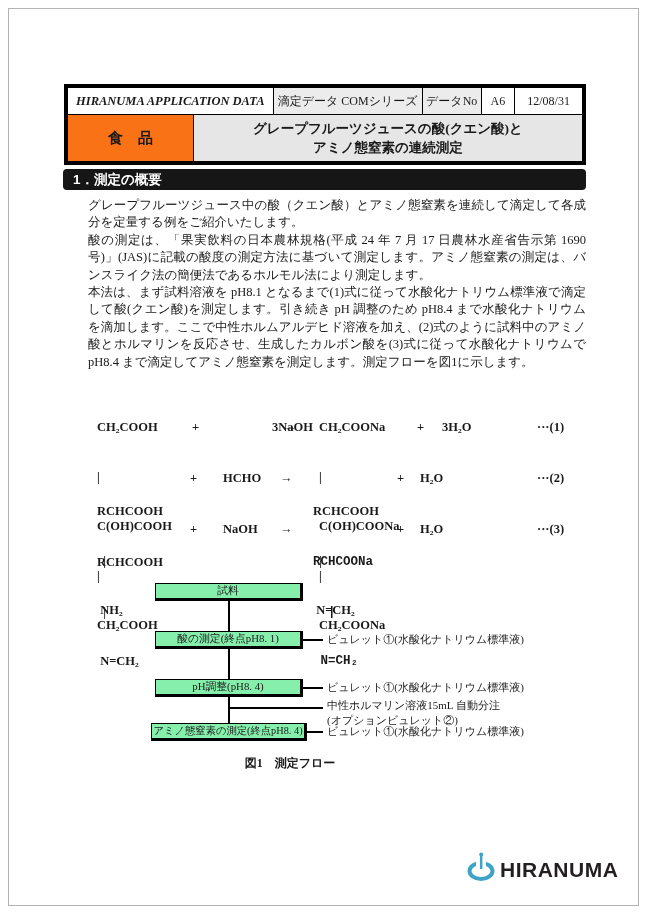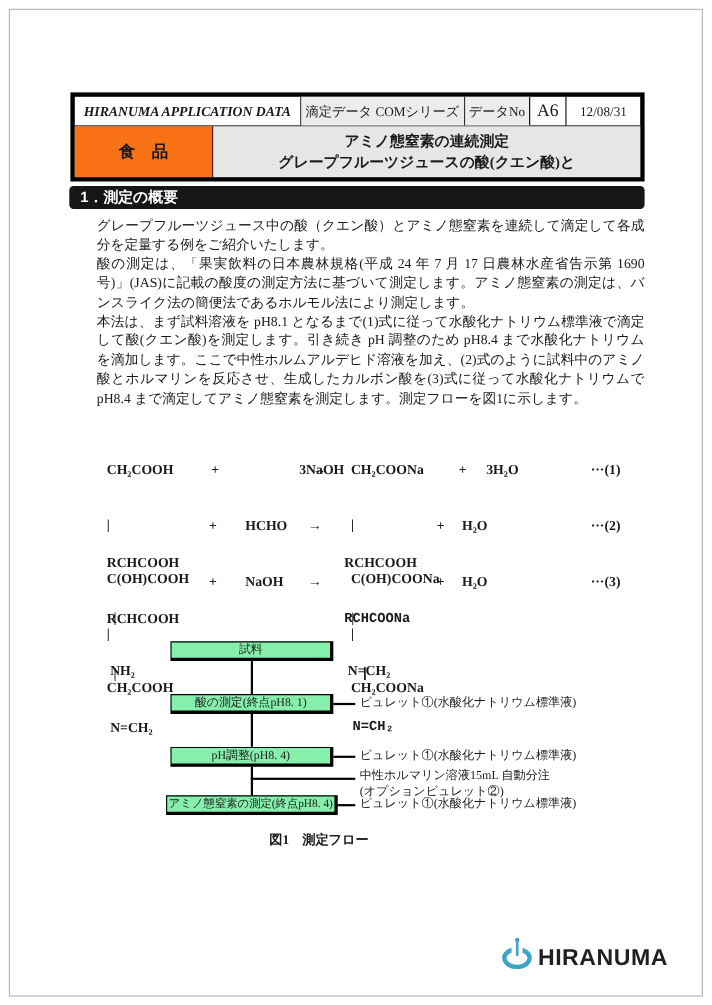--- a/index.html
+++ b/index.html
@@ -22,21 +22,21 @@
   .hrow1 { height:26px; border-bottom:1.5px solid #000; }
   .hrow2 { height:46px; }
   .hcell {
     box-sizing:border-box; display:flex; align-items:center; justify-content:center;
     border-right:1.5px solid #000; overflow:hidden;
   }
   .hcell:last-child { border-right:none; }
   .c-brand   { flex:0 0 40%;  font-style:italic; font-weight:bold; font-size:12.5px; }
   .c-series  { flex:0 0 29%;  font-size:12px; background:#ececec; }
   .c-datano  { flex:0 0 11.5%; font-size:12px; background:#ececec; }
-  .c-no      { flex:0 0 6.5%; font-size:16px; }
+  .c-no      { flex:0 0 6.5%; font-size:12px; }
   .c-date    { flex:0 0 13%;  font-size:12px; }
   .c-cat     { flex:0 0 24.5%; background:#f97316; font-weight:bold; font-size:15px; }
   .c-title   { flex:1; background:#e6e6e6; flex-direction:column; justify-content:center;
                font-weight:bold; font-size:13.5px; line-height:19px; text-align:center; }
 
   
   .section-bar {
     position:absolute; left:63px; top:169px; width:523px; height:21px;
     background:#161616; border-radius:4px; color:#ffffff;
     font-family:"Liberation Sans","DejaVu Sans",sans-serif;
@@ -70,21 +70,21 @@
   }
   .vline { position:absolute; width:1.5px; background:#000; }
   .hline { position:absolute; height:1.5px; background:#000; }
   .flabel { position:absolute; font-size:11px; line-height:14.5px; white-space:nowrap; }
   .fig-caption {
     position:absolute; left:180px; top:755px; width:220px; text-align:center;
     font-weight:bold; font-size:12px;
   }
 
   
-  .logo { position:absolute; left:455px; top:852px; display:flex; align-items:center; }
+  .logo { position:absolute; left:466px; top:852px; display:flex; align-items:center; }
   .logo-text {
     font-family:"Liberation Sans","DejaVu Sans",sans-serif;
     font-weight:800; font-size:21px; letter-spacing:0.5px; color:#231f20;
     margin-left:2px;
   }
 </style>
 </head>
 <body>
 
 <div class="page">
@@ -94,22 +94,22 @@
     <div class="hrow hrow1">
       <div class="hcell c-brand">HIRANUMA APPLICATION DATA</div>
       <div class="hcell c-series">滴定データ  COMシリーズ</div>
       <div class="hcell c-datano">データNo</div>
       <div class="hcell c-no">A6</div>
       <div class="hcell c-date">12/08/31</div>
     </div>
     <div class="hrow hrow2">
       <div class="hcell c-cat">食　品</div>
       <div class="hcell c-title">
+        <div>グレープフルーツジュースの酸(クエン酸)と</div>
         <div>アミノ態窒素の連続測定</div>
-        <div>グレープフルーツジュースの酸(クエン酸)と</div>
       </div>
     </div>
   </div>
 
   <div class="section-bar">1．測定の概要</div>
 
   <div class="bodytext">
     <p>グレープフルーツジュース中の酸（クエン酸）とアミノ態窒素を連続して滴定して各成分を定量する例をご紹介いたします。</p>
     <p>酸の測定は、「果実飲料の日本農林規格(平成 24 年 7 月 17 日農林水産省告示第 1690 号)」(JAS)に記載の酸度の測定方法に基づいて測定します。アミノ態窒素の測定は、バンスライク法の簡便法であるホルモル法により測定します。</p>
     <p>本法は、まず試料溶液を pH8.1 となるまで(1)式に従って水酸化ナトリウム標準液で滴定して酸(クエン酸)を測定します。引き続き pH 調整のため pH8.4 まで水酸化ナトリウムを滴加します。ここで中性ホルムアルデヒド溶液を加え、(2)式のように試料中のアミノ酸とホルマリンを反応させ、生成したカルボン酸を(3)式に従って水酸化ナトリウムで pH8.4 まで滴定してアミノ態窒素を測定します。測定フローを図1に示します。</p>

